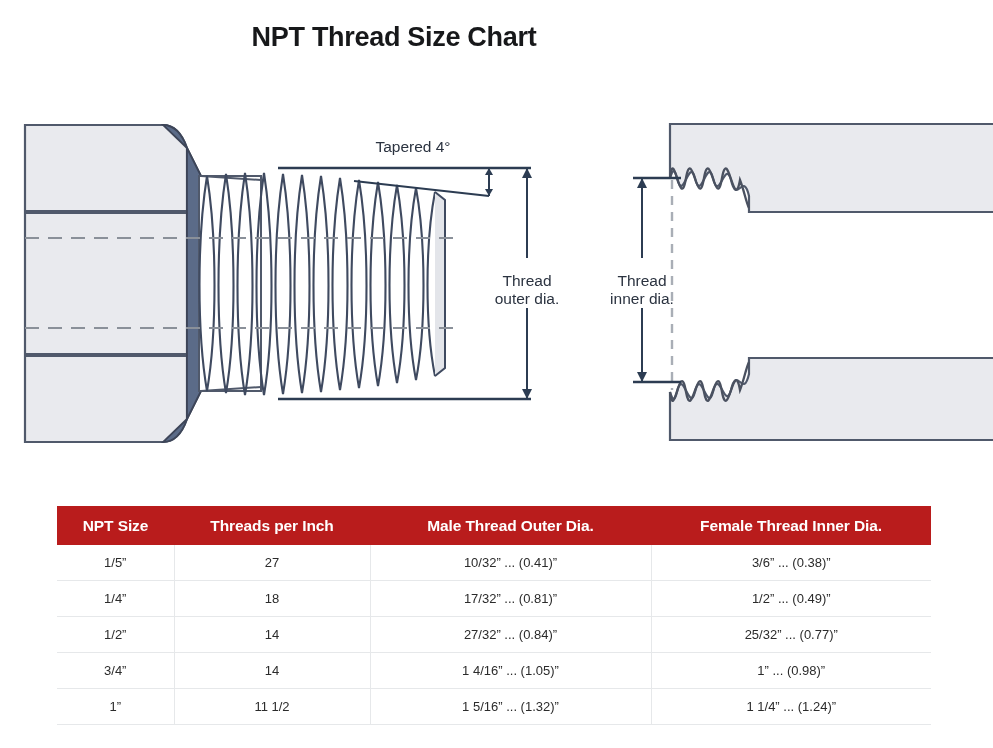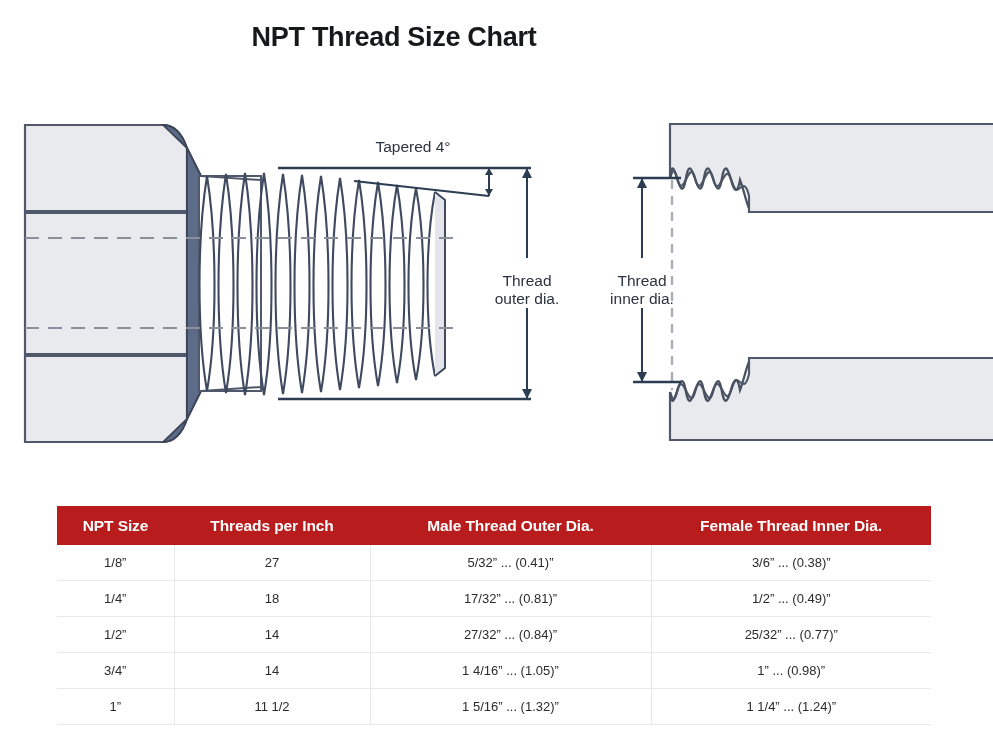--- a/index.html
+++ b/index.html
@@ -176,23 +176,23 @@
   <thead>
     <tr>
       <th>NPT Size</th>
       <th>Threads per Inch</th>
       <th>Male Thread Outer Dia.</th>
       <th>Female Thread Inner Dia.</th>
     </tr>
   </thead>
   <tbody>
     <tr>
-      <td>1/8”</td>
+      <td>1/5”</td>
       <td>27</td>
-      <td>5/32” ... (0.41)”</td>
+      <td>10/32” ... (0.41)”</td>
       <td>3/6” ... (0.38)”</td>
     </tr>
     <tr>
       <td>1/4”</td>
       <td>18</td>
       <td>17/32” ... (0.81)”</td>
       <td>1/2” ... (0.49)”</td>
     </tr>
     <tr>
       <td>1/2”</td>

